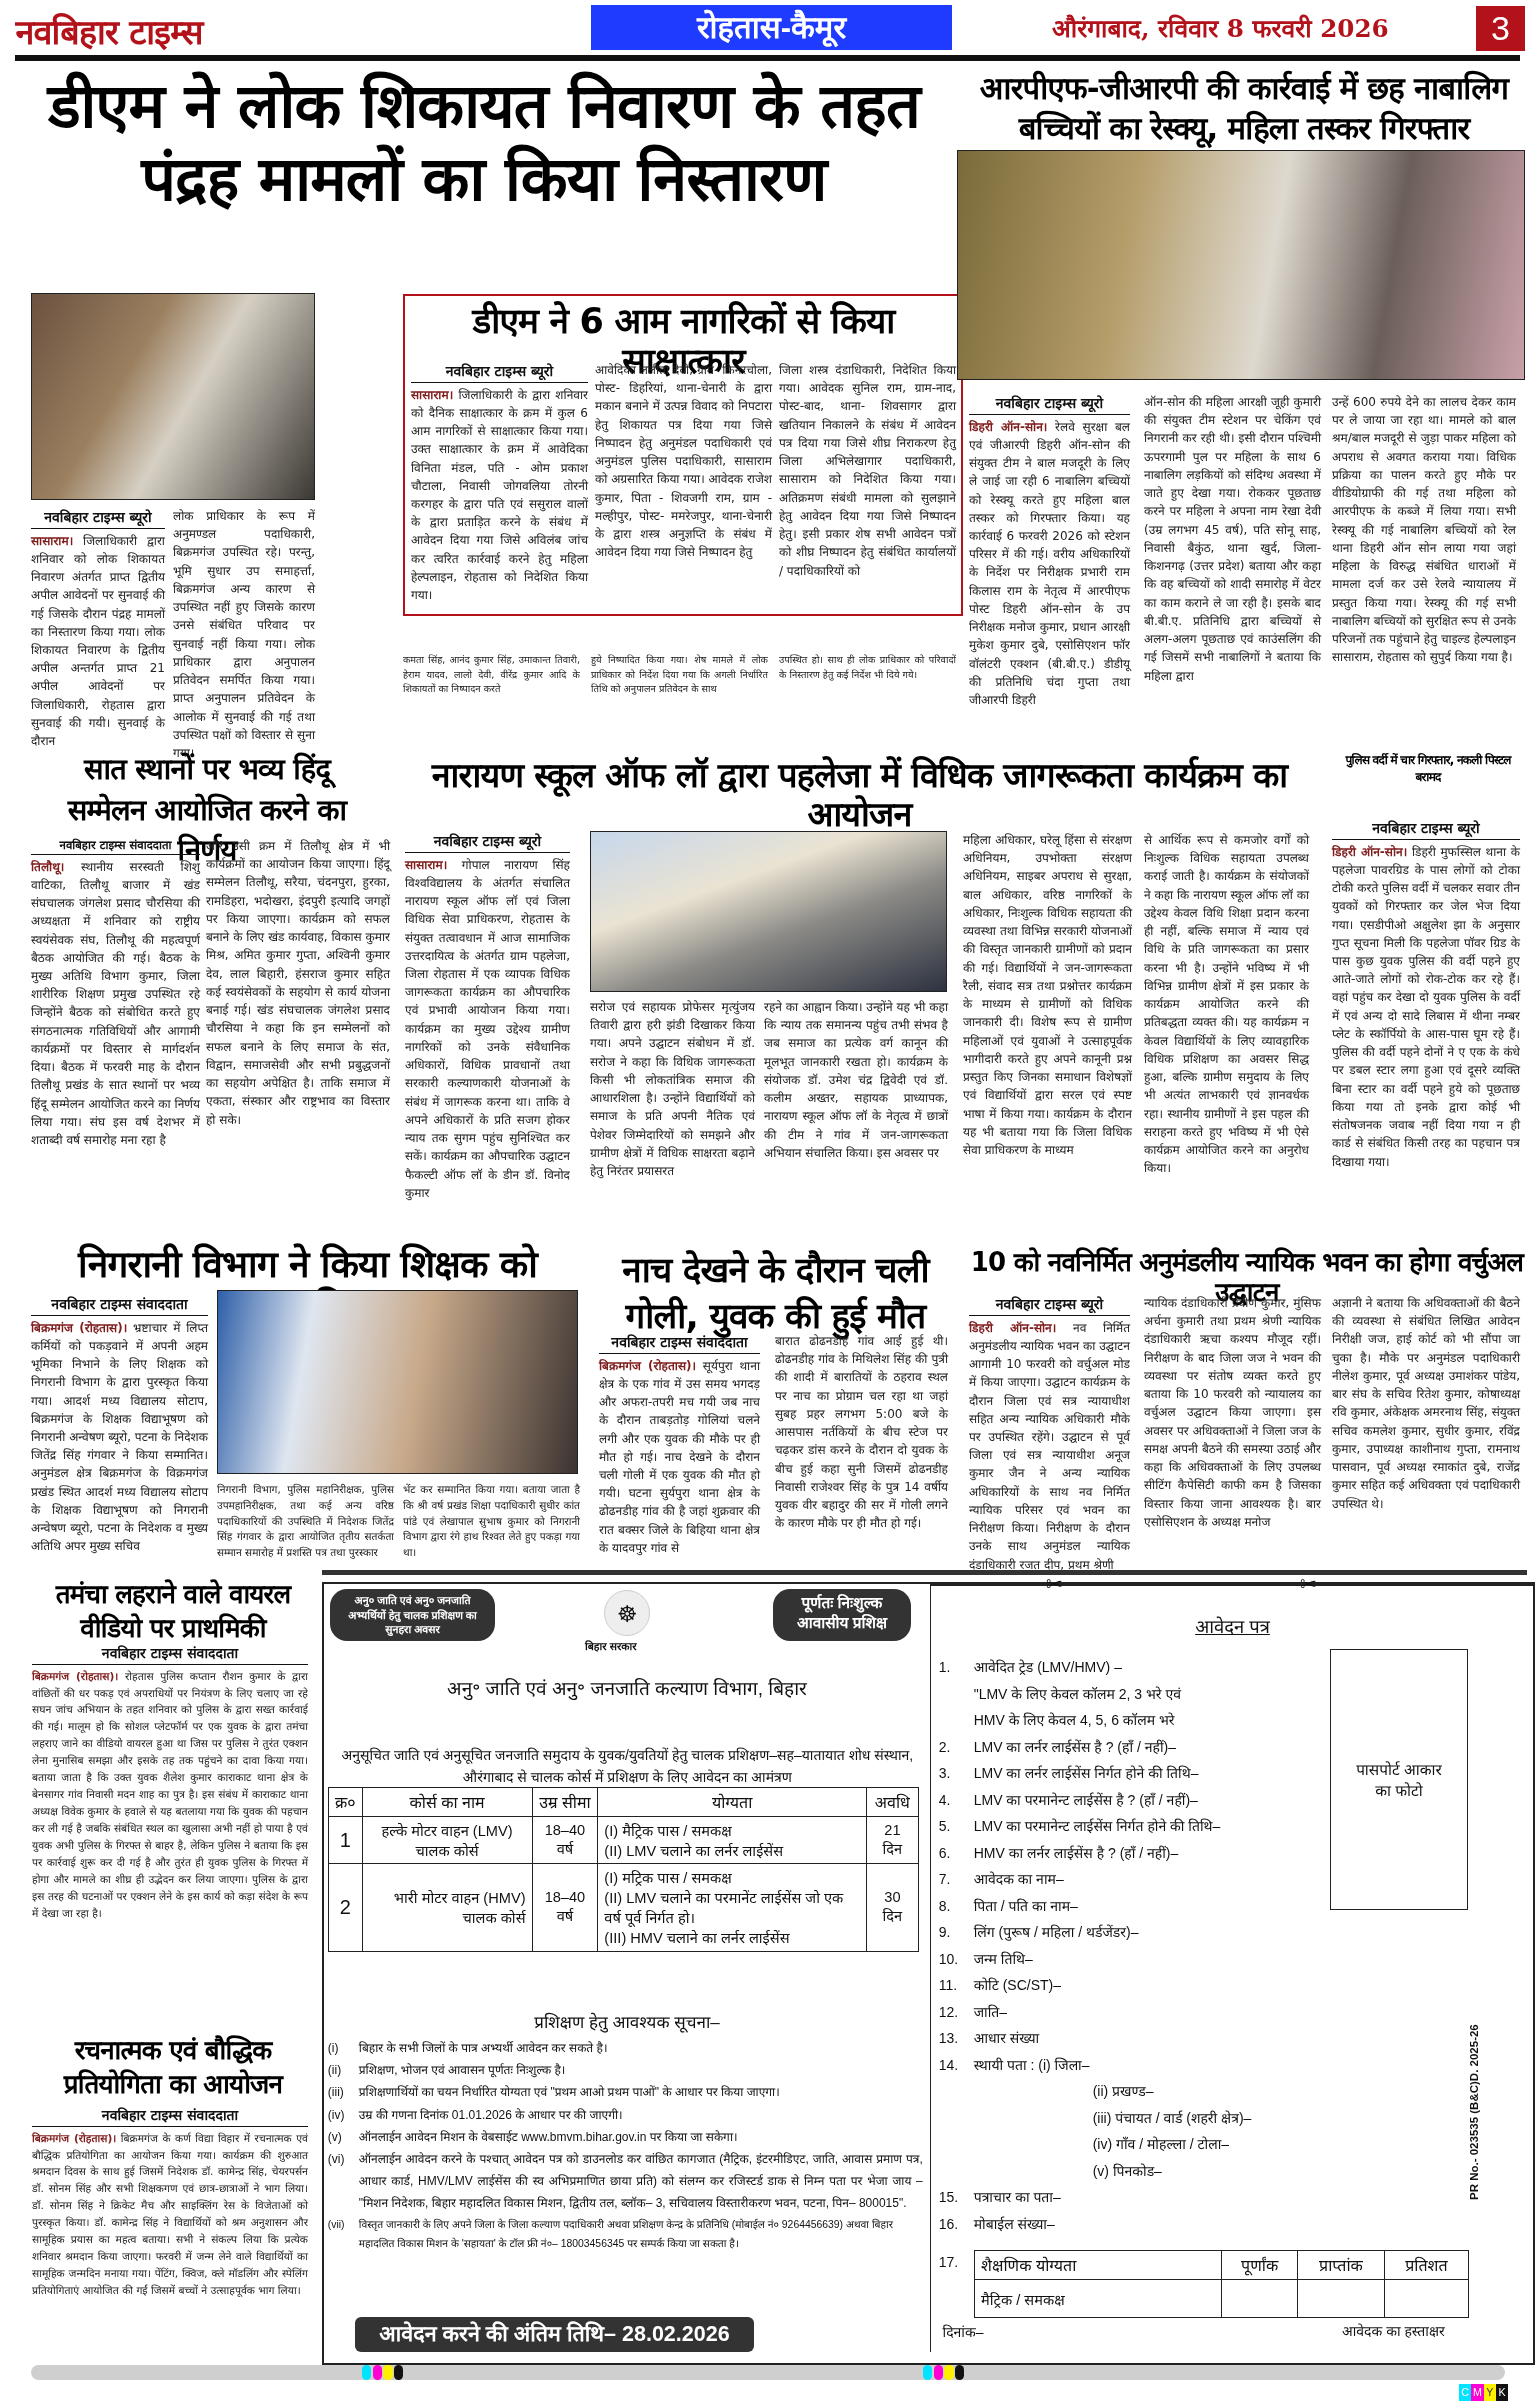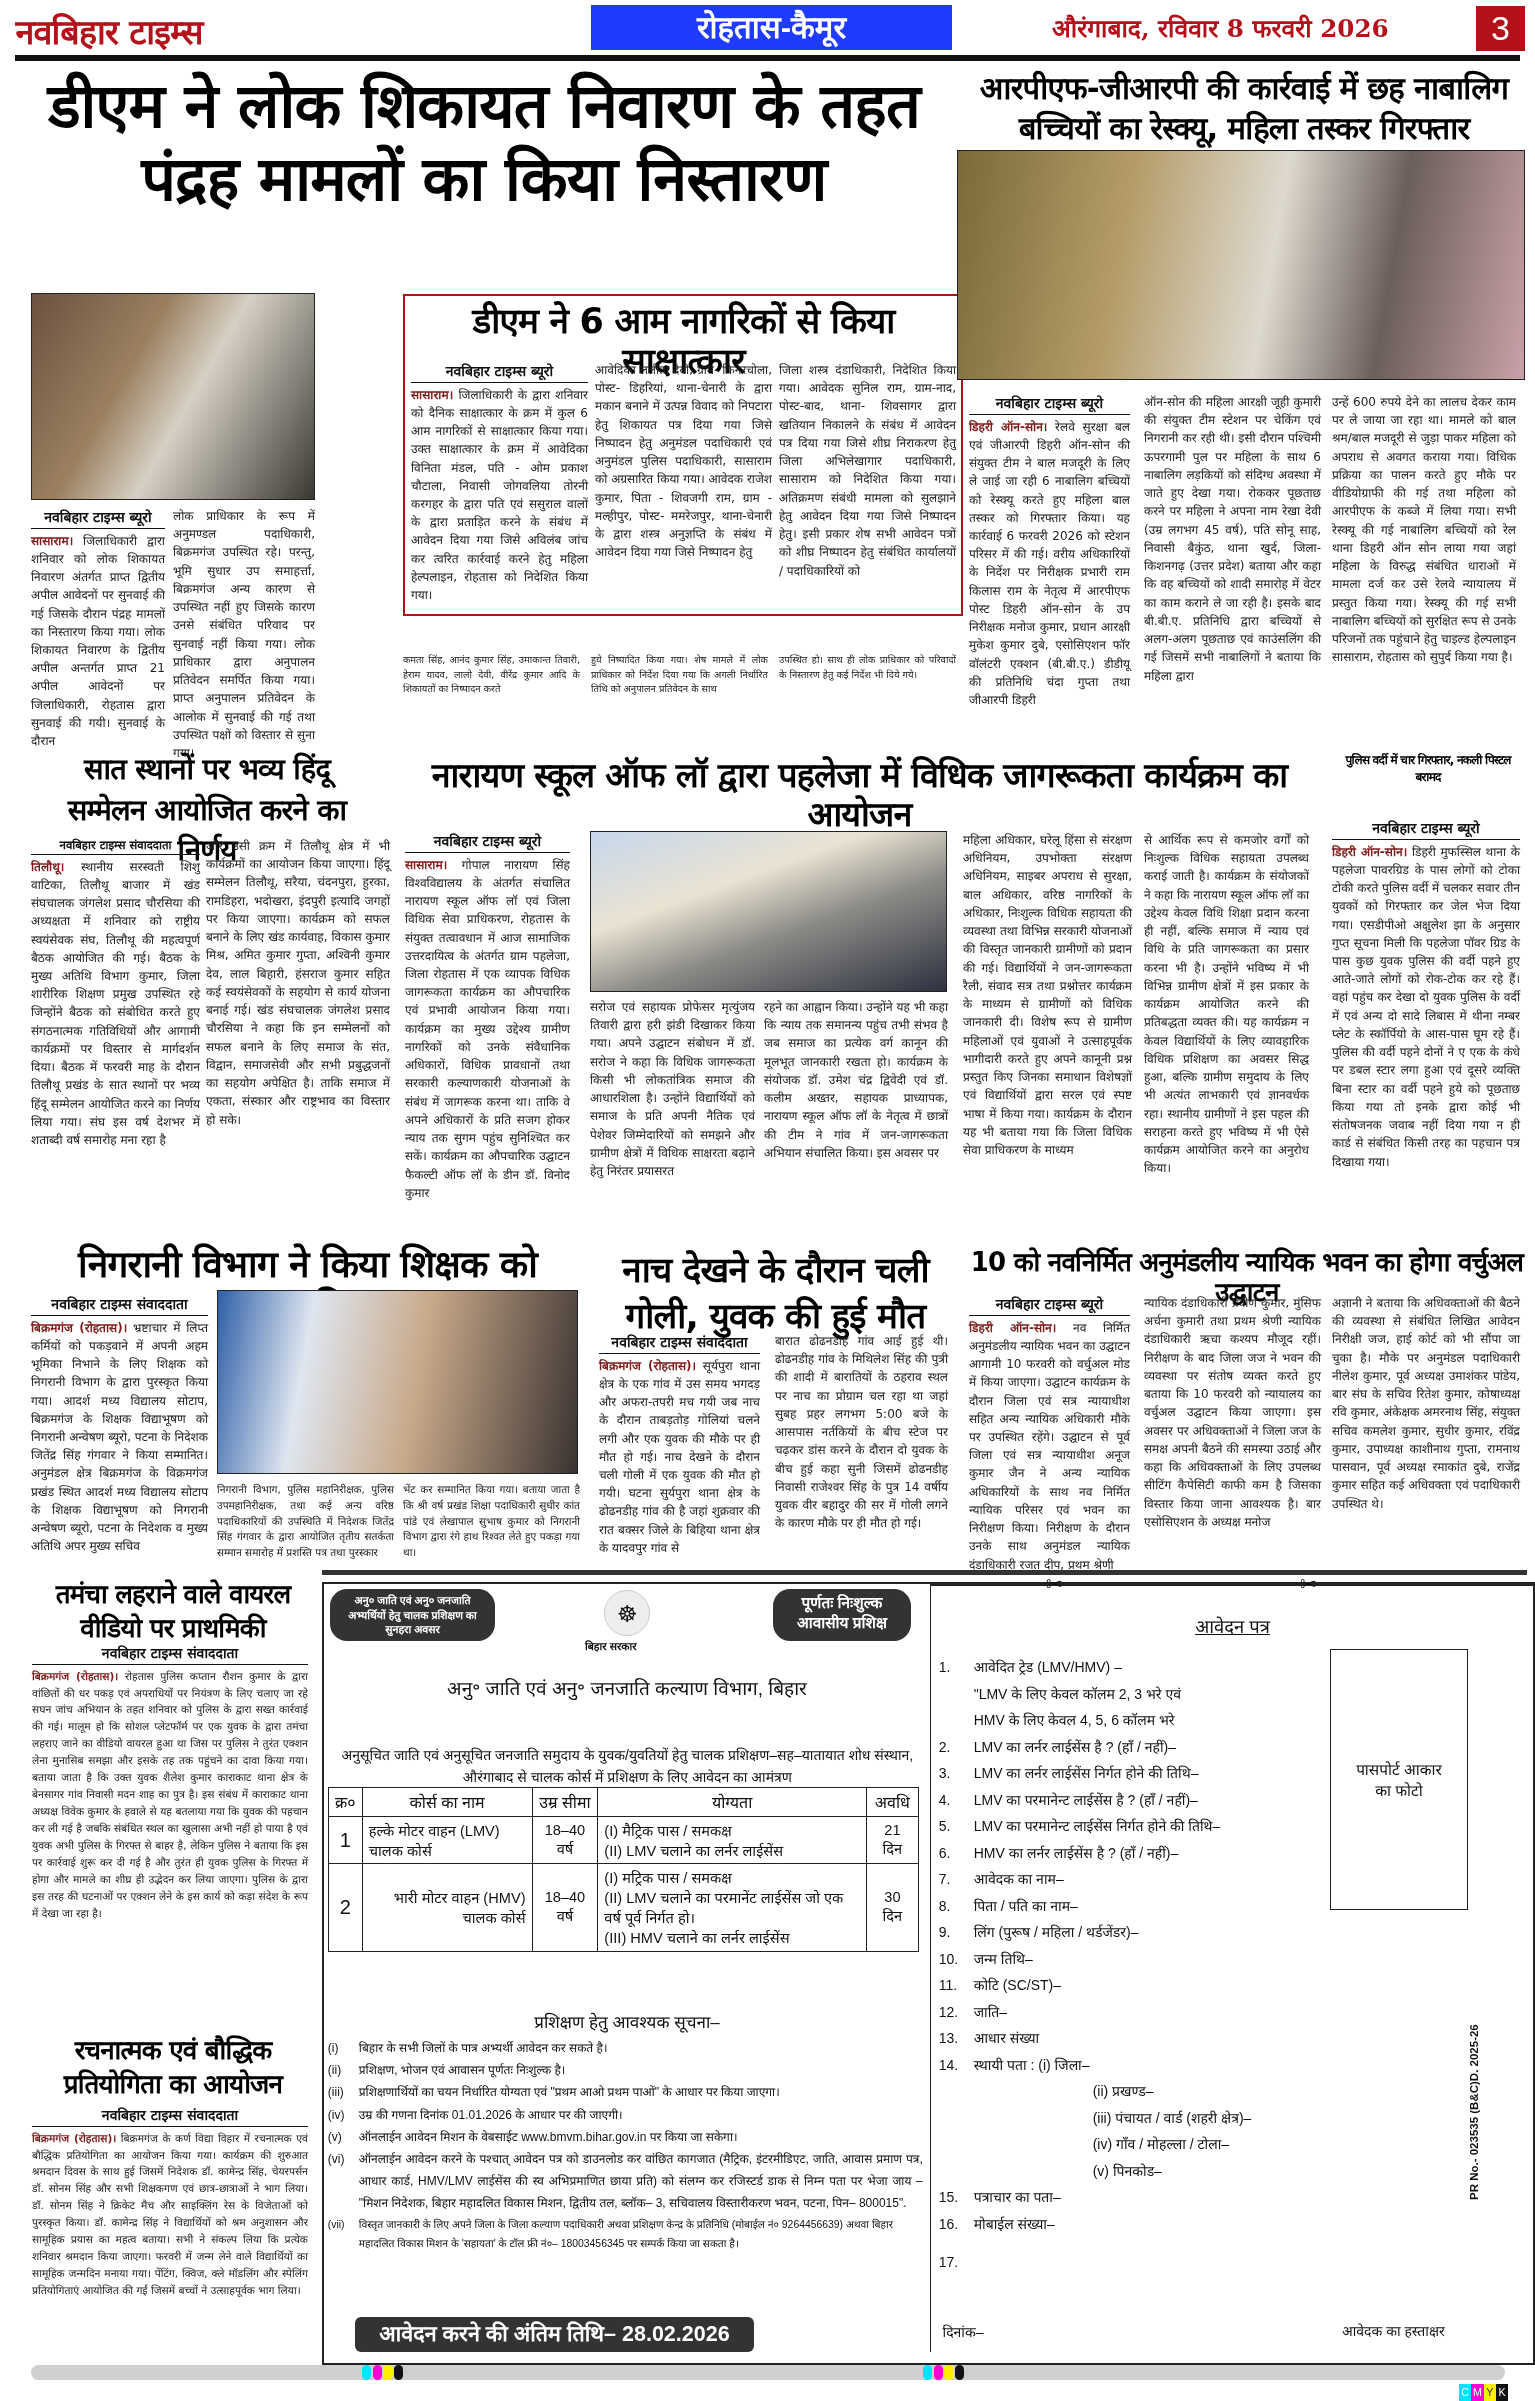--- a/index.html
+++ b/index.html
@@ -148,21 +148,21 @@
         <th>क्र०</th>
         <th>कोर्स का नाम</th>
         <th>उम्र सीमा</th>
         <th>योग्यता</th>
         <th>अवधि</th>
       </tr>
         </thead>
       <tbody>
         <tr>
           <td style="font-size:20px;text-align:center">1</td>
-          <td style="">हल्के मोटर वाहन (LMV) चालक कोर्स</td>
+          <td style="text-align:center">हल्के मोटर वाहन (LMV) चालक कोर्स</td>
           <td style="text-align:center">18–40 वर्ष</td>
           <td>
               <div>(I) मैट्रिक पास / समकक्ष</div>
               <div>(II) LMV चलाने का लर्नर लाईसेंस</div>
             </td>
           <td style="text-align:center">21 दिन</td>
         </tr>
         <tr>
           <td style="font-size:20px;text-align:center">2</td>
           <td style="text-align:right">भारी मोटर वाहन (HMV) चालक कोर्स</td>
@@ -233,20 +233,40 @@
       <div><span class="n">13.</span><span>आधार संख्या</span></div>
       <div><span class="n">14.</span><span>स्थायी पता : (i) जिला–</span></div>
       <div style="padding-left:154px"><span>                       (ii) प्रखण्ड–</span></div>
       <div style="padding-left:154px"><span>                       (iii) पंचायत / वार्ड (शहरी क्षेत्र)–</span></div>
       <div style="padding-left:154px"><span>                       (iv) गाँव / मोहल्ला / टोला–</span></div>
       <div style="padding-left:154px"><span>                       (v) पिनकोड–</span></div>
       <div><span class="n">15.</span><span>पत्राचार का पता–</span></div>
       <div><span class="n">16.</span><span>मोबाईल संख्या–</span></div>
     </div>
     <div class="abs" style="left:7.7px;top:668px;font-size:14px">17.</div>
+    <div class="abs" style="left:43px;top:664px;width:495px">
+      <table class="course">
+        <thead>
+            <tr>
+          <th style="text-align:left;width:50%">शैक्षणिक योग्यता</th>
+          <th>पूर्णांक</th>
+          <th>प्राप्तांक</th>
+          <th>प्रतिशत</th>
+        </tr>
+          </thead>
+        <tbody>
+            <tr>
+          <td style="height:38px">मैट्रिक / समकक्ष</td>
+          <td></td>
+          <td></td>
+          <td></td>
+        </tr>
+          </tbody>
+      </table>
+    </div>
     <div class="abs" style="left:11.5px;top:768px;font-size:14px;margin-top:-32px">दिनांक–</div>
     <div class="abs" style="left:411px;top:735px;font-size:14px">आवेदक का हस्ताक्षर</div>
     <div class="abs" style="left:537px;top:614px;font-size:11.5px;font-weight:bold;transform:rotate(-90deg);transform-origin:left top;white-space:nowrap">PR No.- 023535 (B&amp;C)D. 2025-26</div>
   </div>
 </div>
 
 <div class="abs reg-strip"></div>
 <div class="abs dots" style="left:362px;top:2365px">
   <span style="background:#00e5ff"></span><span style="background:#ff00d4"></span><span style="background:#fff000"></span><span style="background:#111"></span>
 </div>

